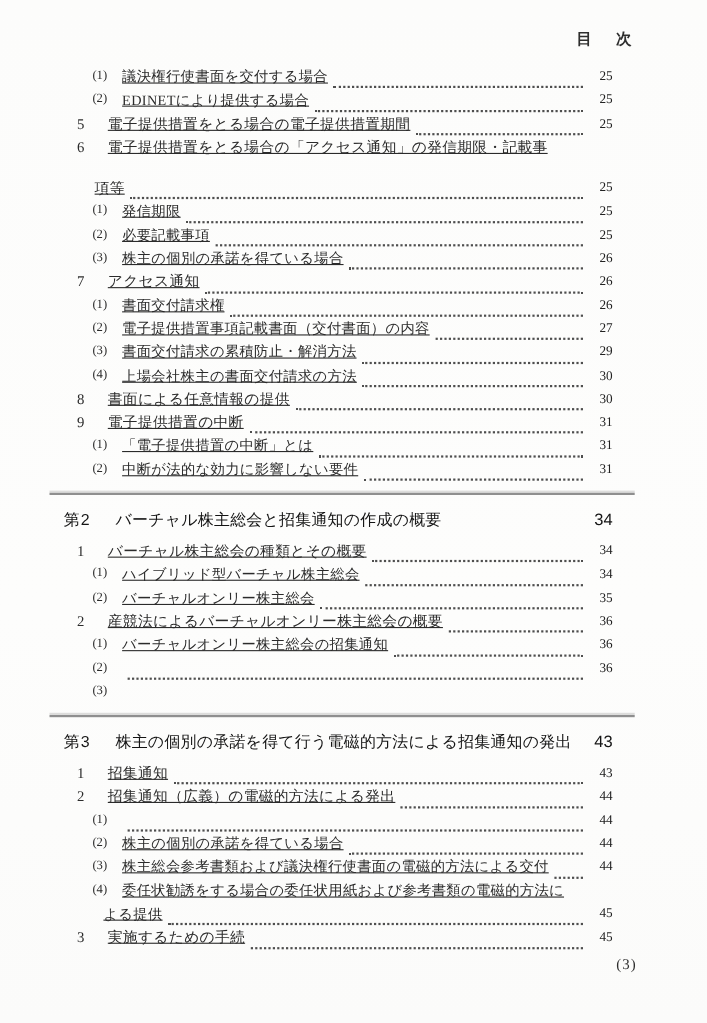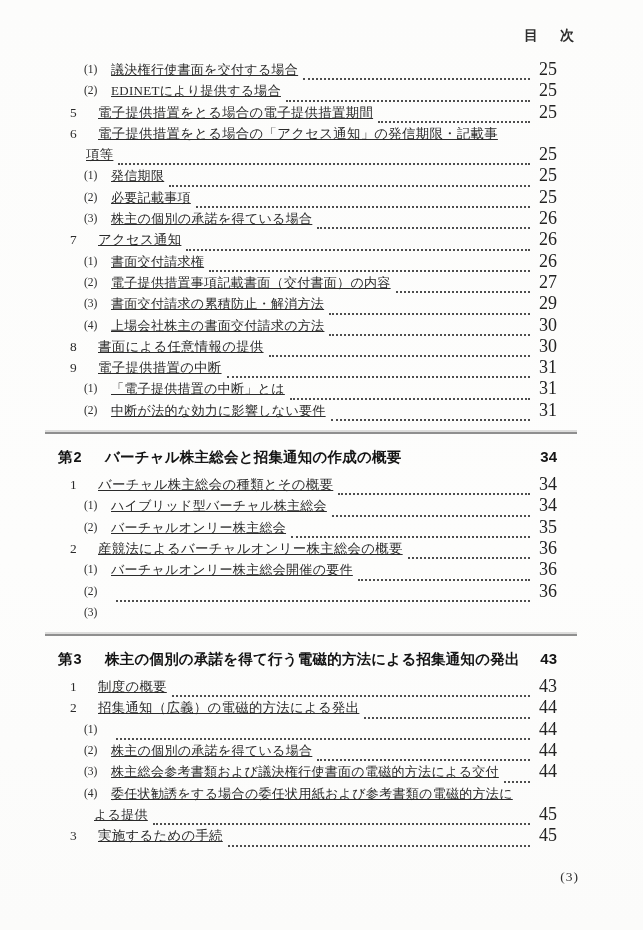--- a/index.html
+++ b/index.html
@@ -27,40 +27,40 @@
   .row{
     display:flex;align-items:flex-end;
     height:21.3px;line-height:21.3px;
     font-size:13.4px;white-space:nowrap;
   }
   .row .num{flex:0 0 auto;}
   .row.l1{padding-left:12px;}
   .row.l1 .num{width:28px;}
   .row.l2{padding-left:26px;font-size:13px;}
   .row.l2 .num{width:27px;font-size:11.5px;}
-  .row.cont.l1{padding-left:28px;}
+  .row.cont.l1{padding-left:28px;margin-top:16px;}
   .row.cont.l2{padding-left:36px;}
   .row .text{flex:0 0 auto;letter-spacing:0.3px;text-decoration:underline;}
   .leader{
     flex:1 1 auto;min-width:10px;height:16px;
     border-bottom:2px dotted #4e4e4e;
     margin:0 5px;
   }
-  .pnum{flex:0 0 auto;min-width:22px;text-align:right;font-size:18px;color:#222;}
+  .pnum{flex:0 0 auto;min-width:22px;text-align:right;font-size:12px;color:#222;}
   .divider{
     border:none;height:0;
     border-top:2px solid #8f8f8f;
     box-shadow:0 -2px 0 rgba(160,160,160,.35);
     margin:11px 0 11px -13px;
     width:532px;
   }
   .chapter{
     display:flex;align-items:flex-end;
     font-family:"Liberation Sans","DejaVu Sans",sans-serif;
-    font-weight:700;color:#141414;
+    font-weight:400;color:#141414;
     font-size:14.5px;line-height:24px;height:24px;
     margin:2px 0 5px;white-space:nowrap;
   }
   .ch-label{flex:0 0 auto;width:47px;letter-spacing:1px;}
   .ch-title{flex:0 1 auto;letter-spacing:0.2px;}
   .ch-page{flex:0 0 auto;margin-left:auto;padding-left:10px;font-size:15px;}
   .footer-page-num{
     position:absolute;bottom:45px;right:64px;
     font-size:13.5px;color:#2e2e2e;letter-spacing:1px;
   }
@@ -196,41 +196,41 @@
         <span class="pnum">35</span>
       </div>
       <div class="row l1">
         <span class="num">2</span>
         <span class="text">産競法によるバーチャルオンリー株主総会の概要</span>
         <span class="leader"></span>
         <span class="pnum">36</span>
       </div>
       <div class="row l2">
         <span class="num">(1)</span>
-        <span class="text">バーチャルオンリー株主総会開催の要件</span>
+        <span class="text">バーチャルオンリー株主総会の招集通知</span>
         <span class="leader"></span>
         <span class="pnum">36</span>
       </div>
       <div class="row l2">
         <span class="num">(2)</span>
         <span class="leader"></span>
         <span class="pnum">36</span>
       </div>
       <div class="row l2">
         <span class="num">(3)</span>
       </div>
       <div class="divider"></div>
       <div class="chapter">
         <span class="ch-label">第3</span>
         <span class="ch-title">株主の個別の承諾を得て行う電磁的方法による招集通知の発出</span>
         <span class="ch-page">43</span>
       </div>
       <div class="row l1">
         <span class="num">1</span>
-        <span class="text">制度の概要</span>
+        <span class="text">招集通知</span>
         <span class="leader"></span>
         <span class="pnum">43</span>
       </div>
       <div class="row l1">
         <span class="num">2</span>
         <span class="text">招集通知（広義）の電磁的方法による発出</span>
         <span class="leader"></span>
         <span class="pnum">44</span>
       </div>
       <div class="row l2">

